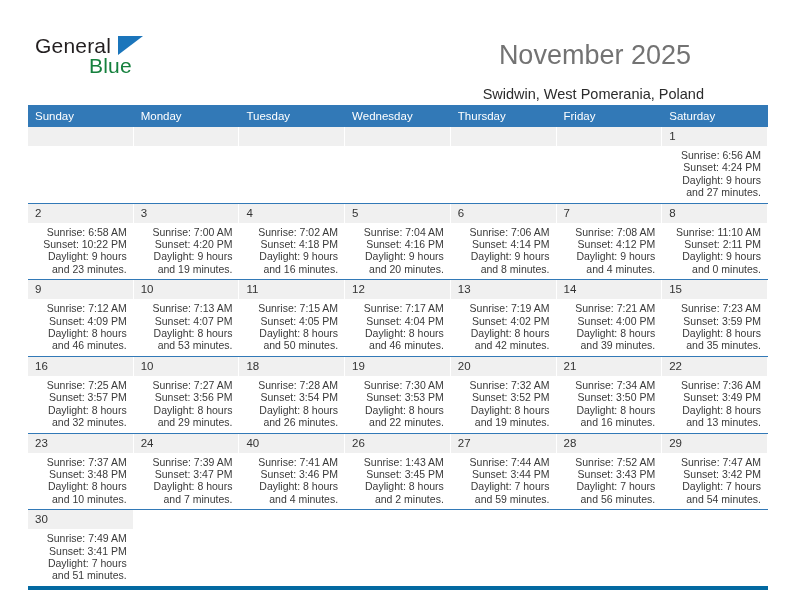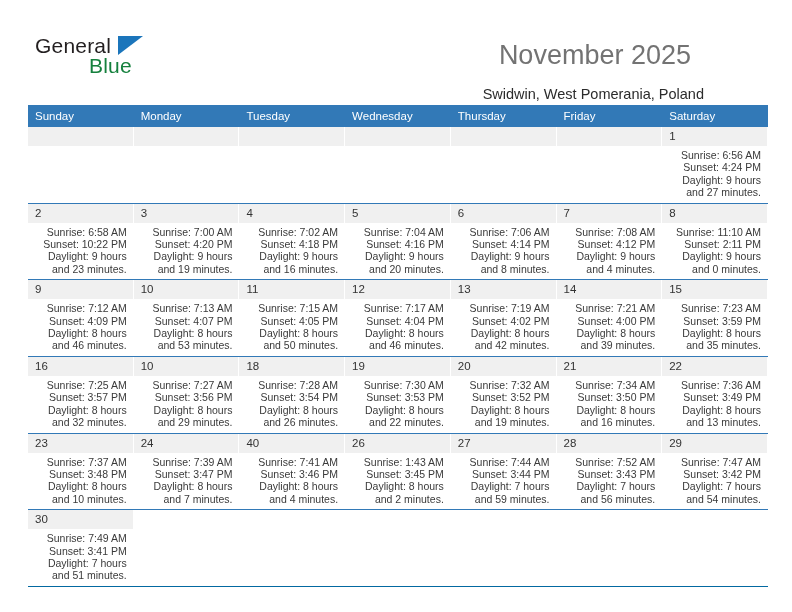--- a/index.html
+++ b/index.html
@@ -108,21 +108,21 @@
   .calendar td {
     width: 105.7px;
     vertical-align: top;
     padding: 0;
     border: none;
     border-bottom: 1px solid #3279b7;
     background: #ffffff;
     height: 63px;
   }
   .calendar tr.week-last td {
-    border-bottom: 1px solid #0369a1;
+    border-bottom: 4px solid #0369a1;
   }
   .daynum {
     display: block;
     background: #f0f0f0;
     border-right: 1px solid #ffffff;
     font-size: 11.5px;
     color: #333333;
     padding: 3px 0 3px 7px;
     height: 13px;
     line-height: 13px;

